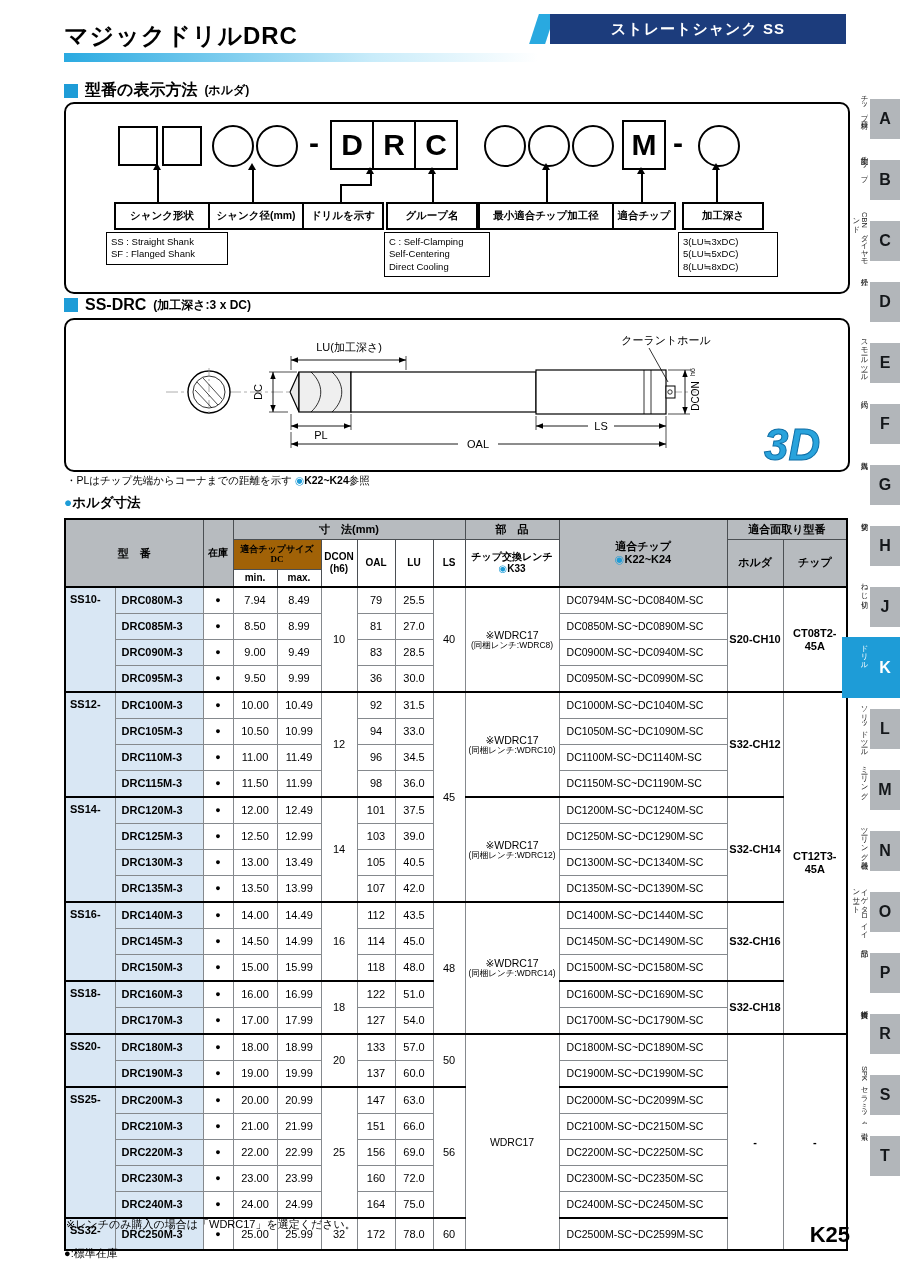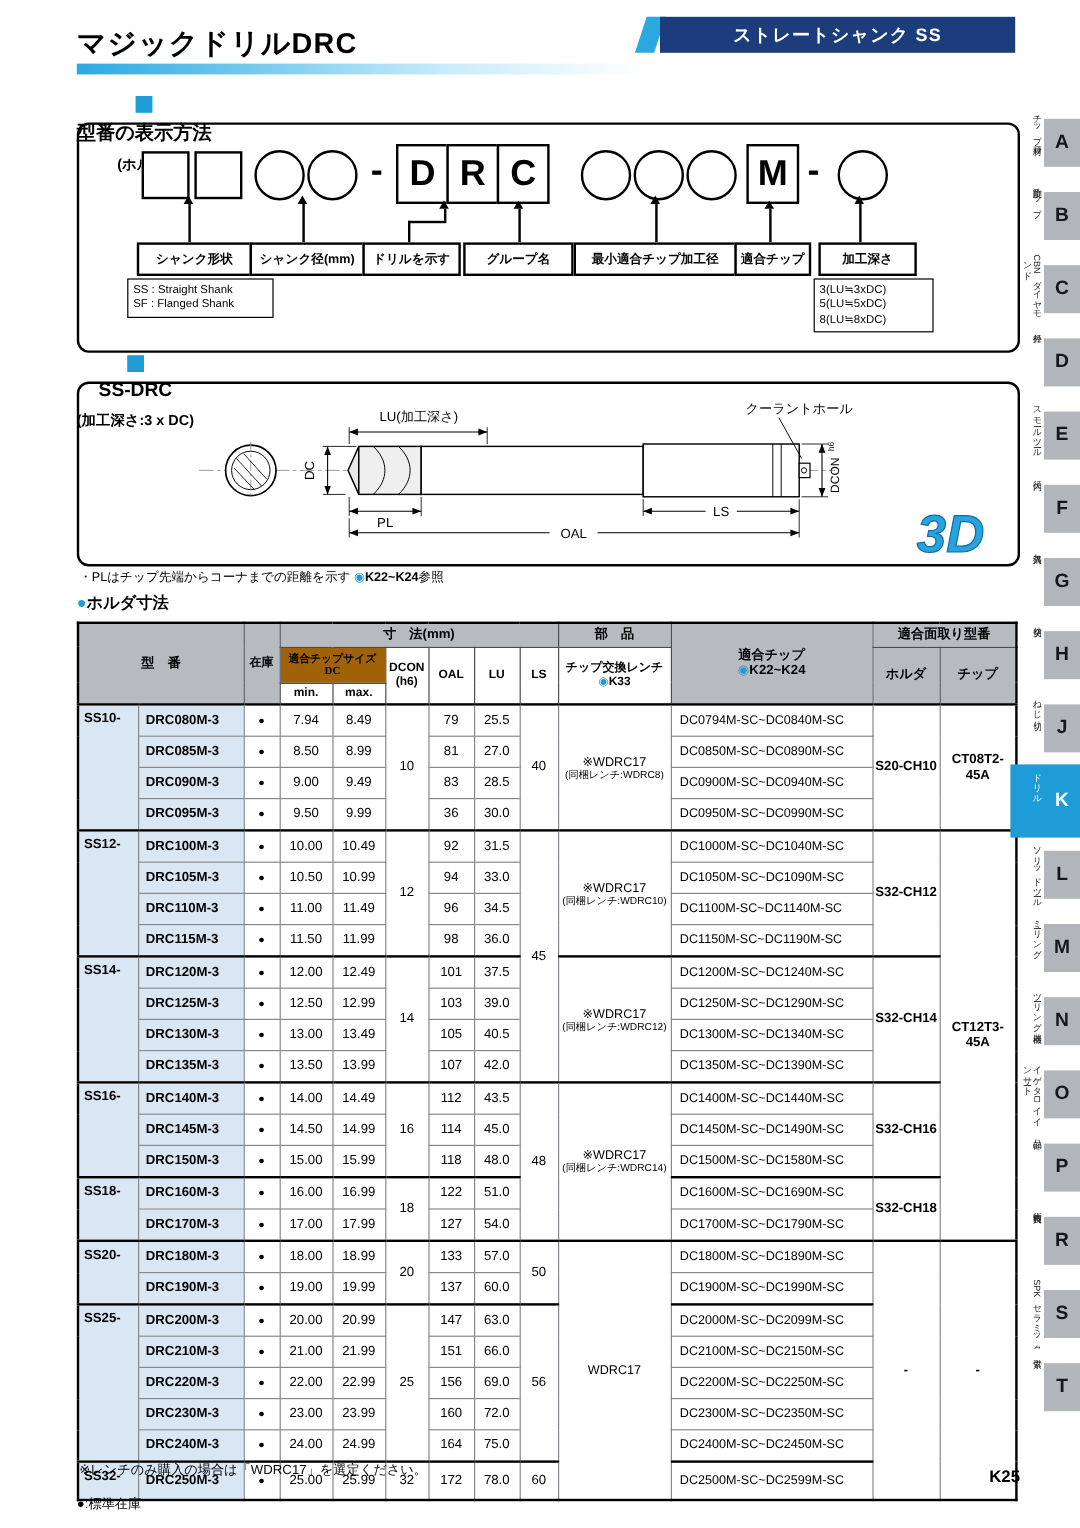--- a/index.html
+++ b/index.html
@@ -8,21 +8,21 @@
 
   
   .title{position:absolute;left:64px;top:20px;font-size:24px;font-weight:bold;letter-spacing:1px;}
   .title-bar{position:absolute;left:64px;top:53px;width:474px;height:9px;
              background:linear-gradient(to right,#2aaae1,#c9ecfa 65%,#ffffff);}
   .badge-accent{position:absolute;left:534px;top:14px;width:16px;height:30px;background:#29a9e0;transform:skewX(-18deg);}
   .shank-badge{position:absolute;left:550px;top:14px;width:296px;height:30px;background:#1c3c7c;color:#fff;
                font-size:15px;font-weight:bold;display:flex;align-items:center;justify-content:center;letter-spacing:1px;}
 
   
-  .sec-head{position:absolute;left:64px;display:flex;align-items:center;gap:7px;font-weight:bold;flex-direction:column;}
+  .sec-head{position:absolute;left:64px;display:flex;align-items:center;gap:7px;font-weight:bold;}
   .sec-sq{width:14px;height:14px;background:#1e9cd7;flex:0 0 auto;}
   .sh-main{font-size:16px;}
   .sh-paren{font-size:12px;}
   .sec-head3{position:absolute;left:64px;top:494px;font-weight:bold;font-size:13.5px;}
   .sec-dot{color:#1e9cd7;}
 
   
   .diagram-box{position:absolute;left:64px;top:102px;width:782px;height:188px;border:2px solid #000;border-radius:10px;}
   .sq,.ci,.lb{position:absolute;border:2px solid #000;background:#fff;}
   .sq{width:36px;height:36px;top:22px;}
@@ -59,21 +59,21 @@
   .holder-table td.md{font-weight:bold;text-align:left;padding-left:6px;}
   .holder-table td.st{font-size:9px;}
   .holder-table td.rg{font-size:10.5px;text-align:left;padding-left:7px;margin-top:38px;}
   .holder-table td.wr{font-size:10.5px;line-height:1.15;}
   .holder-table td.wr .sub{font-size:8.5px;}
   .holder-table td.bd{font-weight:bold;}
   .holder-table tr.gs td{border-top:2px solid #000;}
 
   .footnote{position:absolute;left:66px;top:1217px;font-size:11px;}
   .stock-note{position:absolute;left:64px;top:1246px;font-size:11px;}
-  .page-num{position:absolute;left:802px;top:1222px;font-size:14px;font-weight:bold;width:48px;text-align:right;}
+  .page-num{position:absolute;left:802px;top:1222px;font-size:22px;font-weight:bold;width:48px;text-align:right;}
 
   
   .sidebar{position:absolute;right:0;top:88px;width:58px;}
   .tab{height:61px;display:flex;align-items:center;justify-content:flex-end;}
   .tab-label{writing-mode:vertical-rl;text-orientation:mixed;height:58px;font-size:7.5px;line-height:1.1;color:#222;
              display:flex;align-items:center;overflow:hidden;}
   .tab-letter{width:30px;height:40px;margin-left:2px;background:#b2b6ba;color:#15181b;font-weight:bold;font-size:16px;
               display:flex;align-items:center;justify-content:center;flex:0 0 auto;}
   .tab.active{background:#1e9cd7;}
   .tab.active .tab-label{color:#fff;}
@@ -130,20 +130,25 @@
   <div class="cbox" style="left:142px;width:92px">シャンク径(mm)</div>
   <div class="cbox" style="left:236px;width:78px">ドリルを示す</div>
   <div class="cbox" style="left:320px;width:88px">グループ名</div>
   <div class="cbox" style="left:412px;width:132px">最小適合チップ加工径</div>
   <div class="cbox" style="left:546px;width:60px">適合チップ</div>
   <div class="cbox" style="left:616px;width:78px">加工深さ</div>
 
   <div class="sbox" style="left:40px;top:128px;width:112px">
     <div>SS : Straight Shank</div>
     <div>SF : Flanged Shank</div>
+  </div>
+  <div class="sbox" style="left:318px;top:128px;width:96px">
+    <div>C : Self-Clamping</div>
+    <div>Self-Centering</div>
+    <div>Direct Cooling</div>
   </div>
   <div class="sbox" style="left:612px;top:128px;width:90px">
     <div>3(LU≒3xDC)</div>
     <div>5(LU≒5xDC)</div>
     <div>8(LU≒8xDC)</div>
   </div>
 </div>
 
 <div class="sec-head" style="top:296px">
   <span class="sec-sq"></span>

